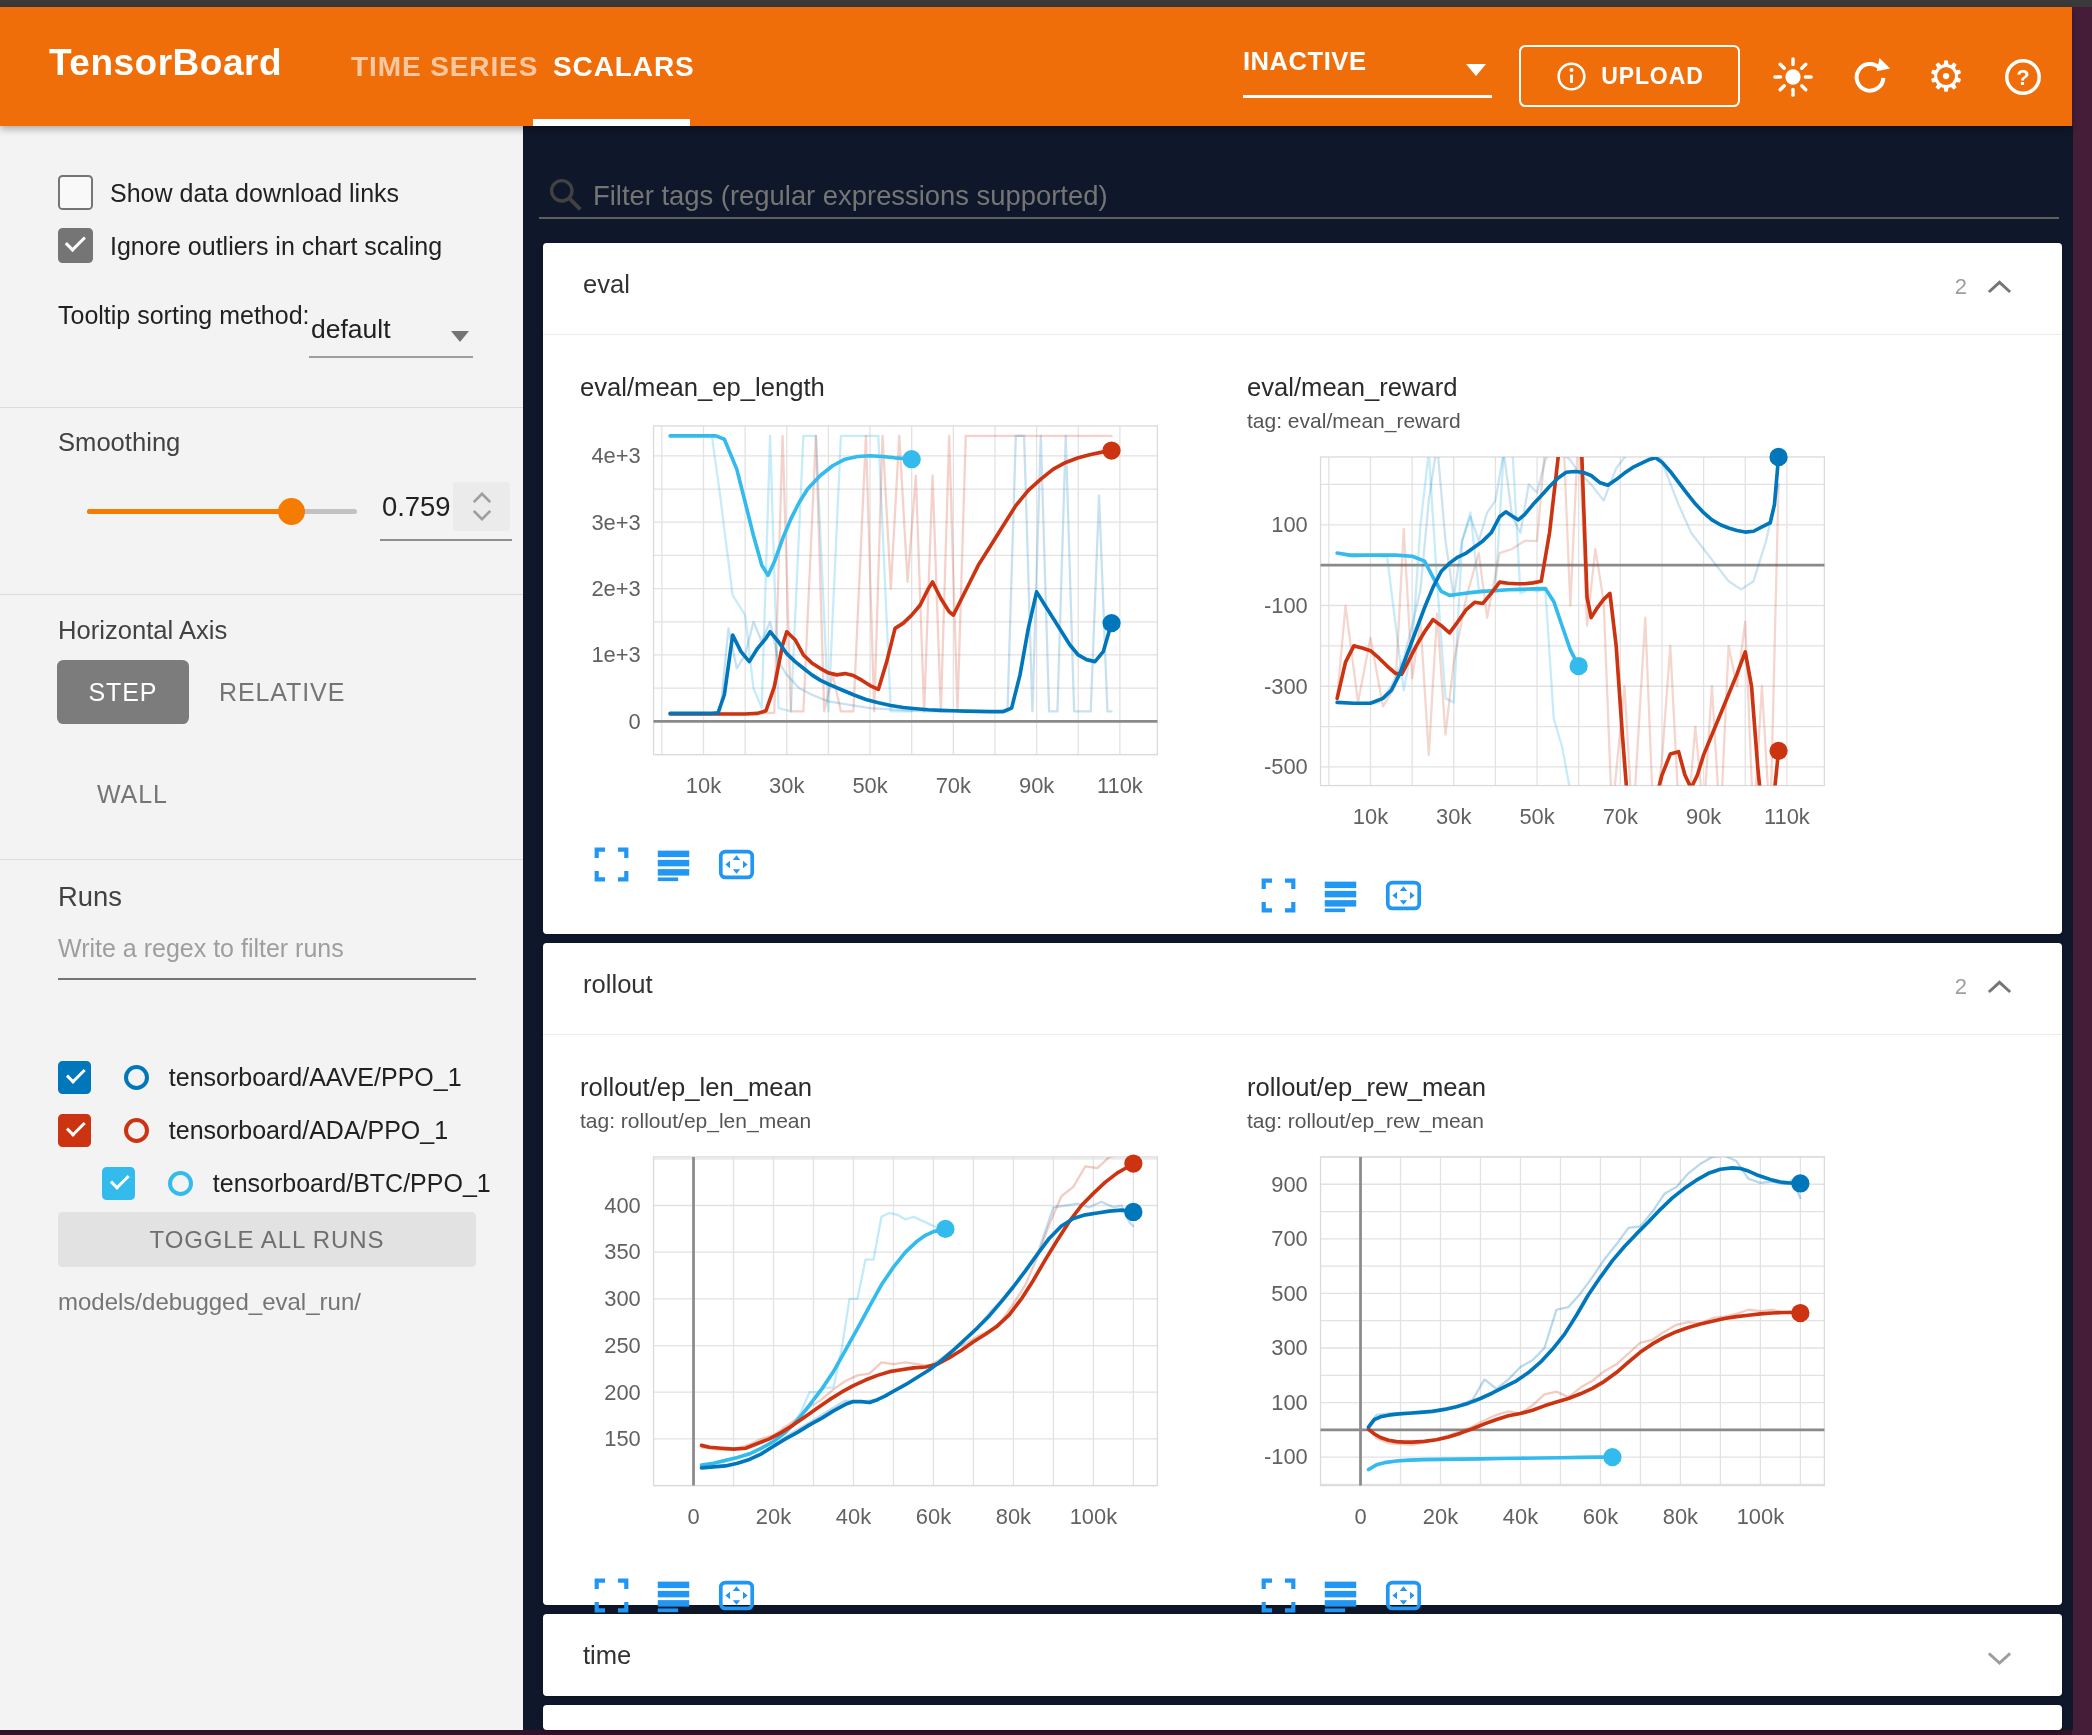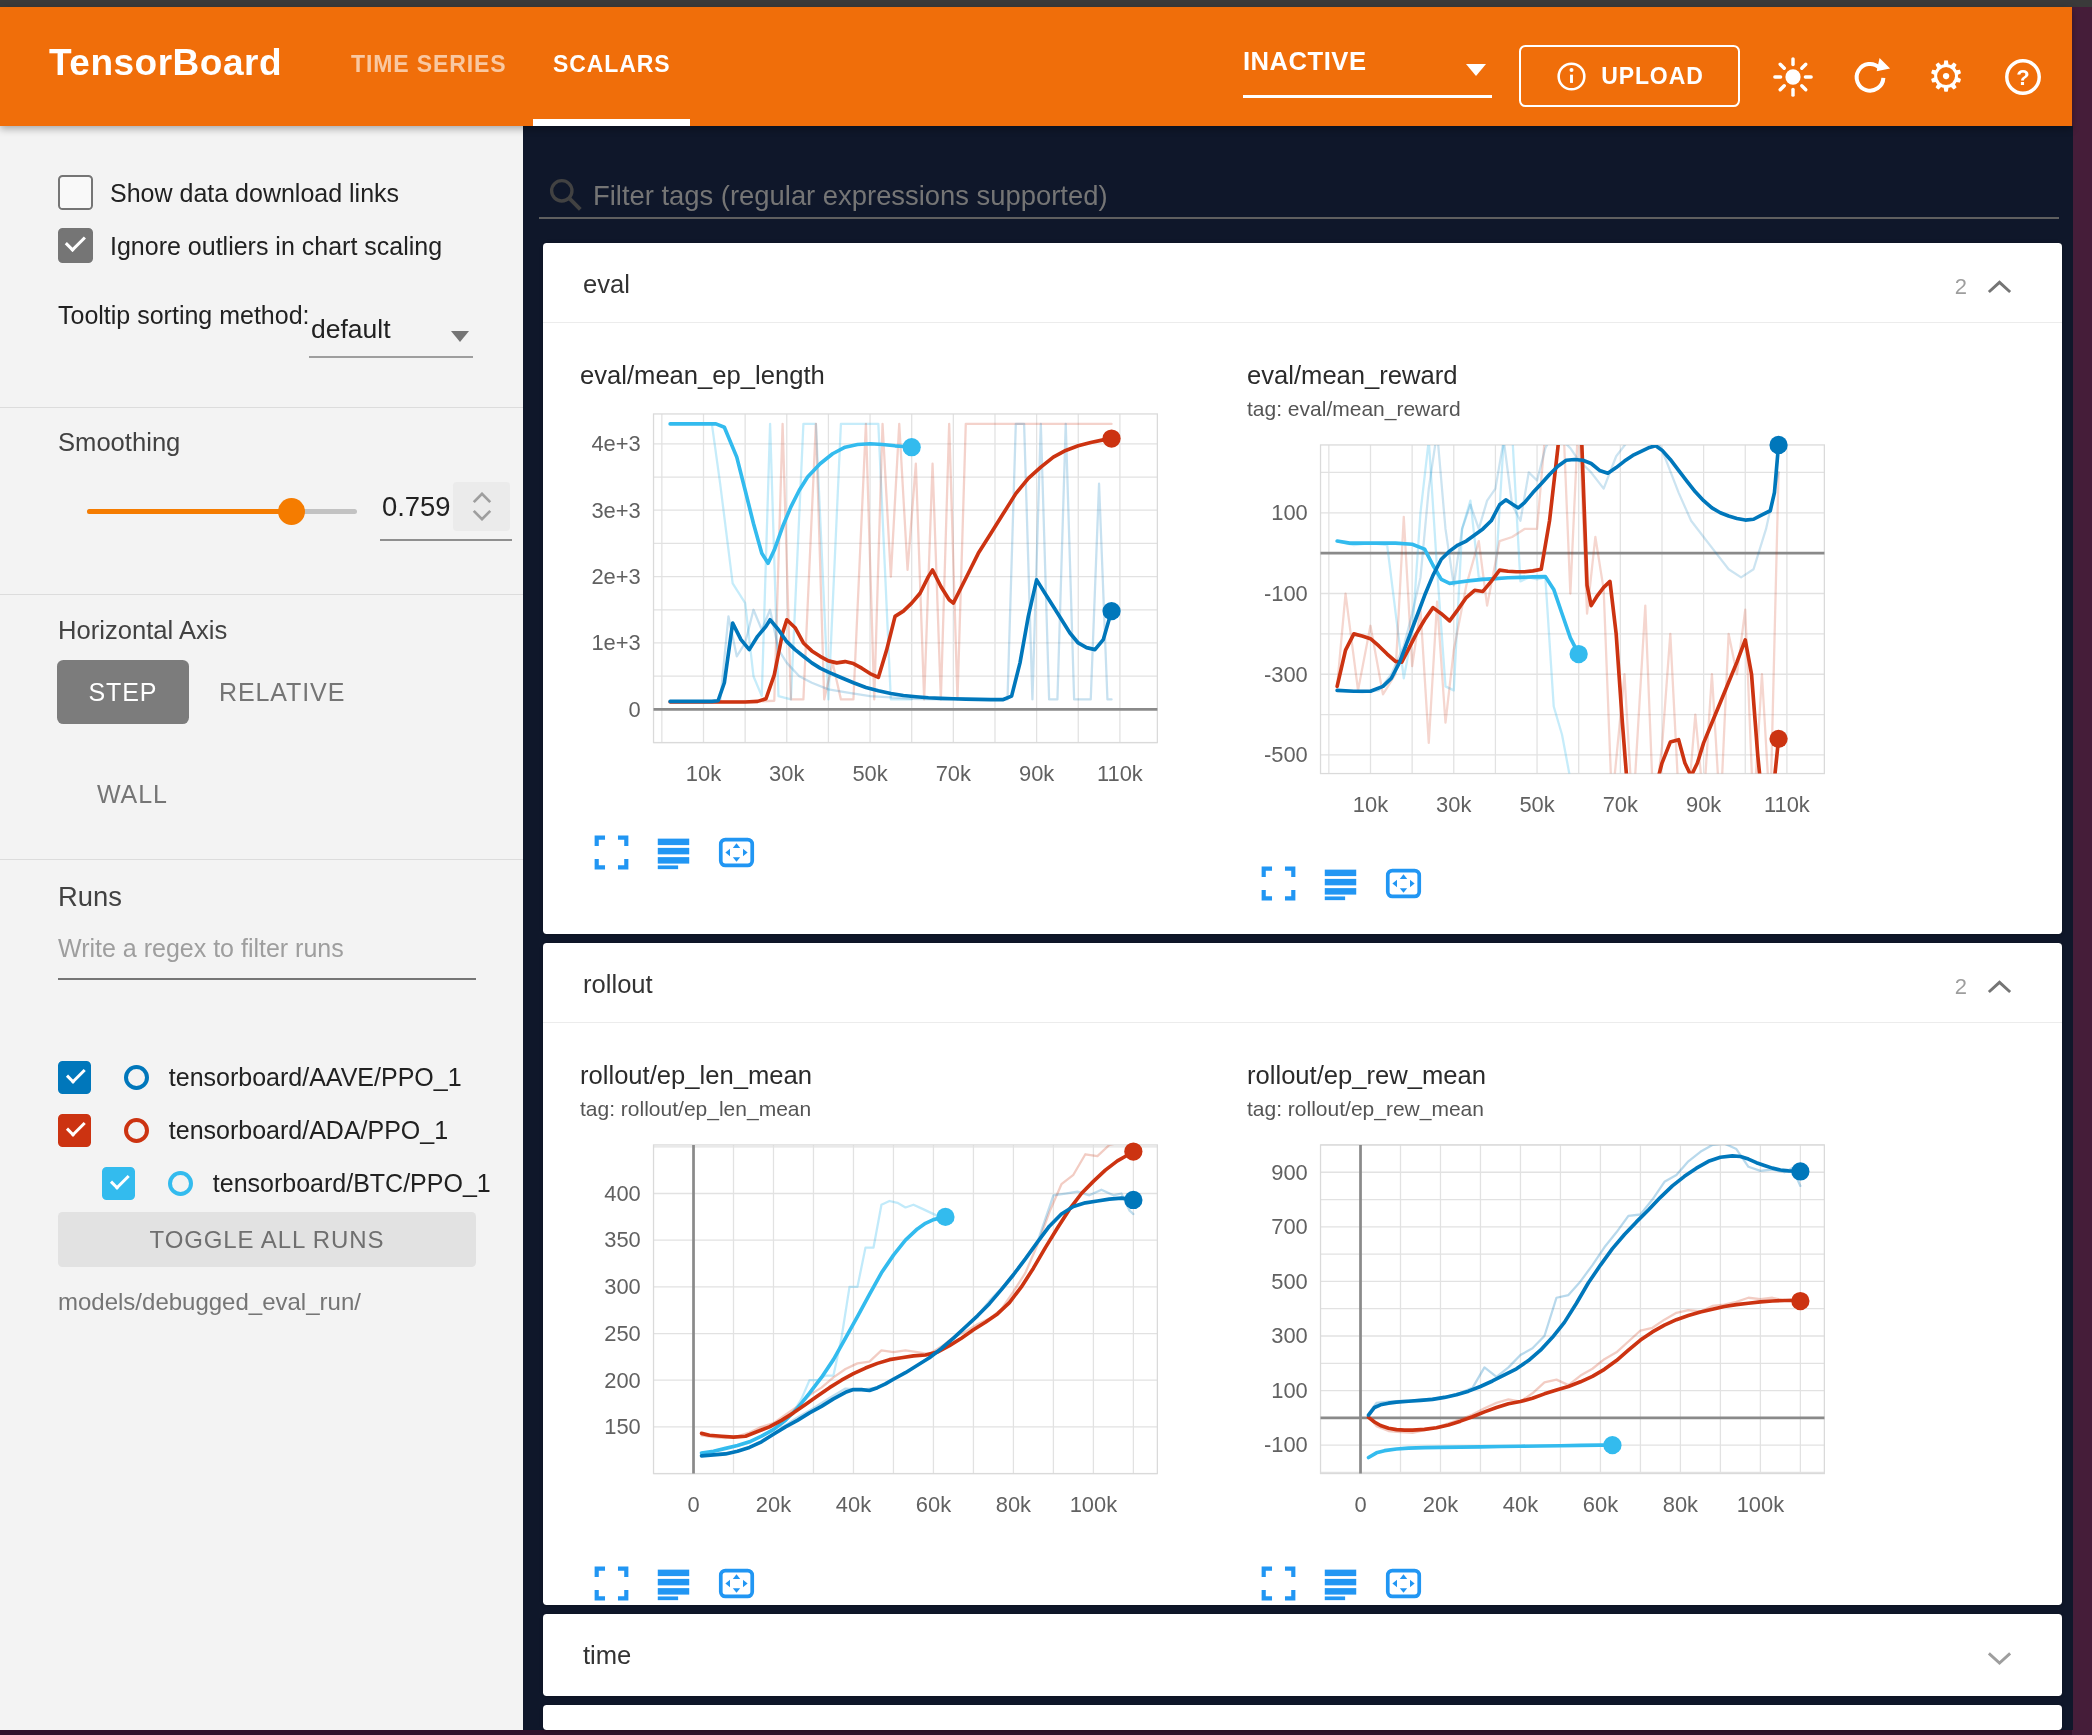--- a/index.html
+++ b/index.html
@@ -9,21 +9,21 @@
     background:#f3f3f3;color:#212121;
   }
   .abs{position:absolute;}
   
   #top-strip{left:0;top:0;width:2092px;height:7.3px;background:#3a3a3a;}
   #right-strip{left:2072px;top:7.3px;width:20px;height:1728px;background:#451d39;}
   #bottom-strip{left:0;top:1730px;width:2072px;height:5.5px;background:#30122a;}
   
   #header{left:0;top:7.3px;width:2072px;height:119px;background:#f06e0a;box-shadow:0 2.7px 7.3px rgba(0,0,0,.3);z-index:5;}
   #tb-title{left:49px;top:35px;font-size:37px;font-weight:700;color:#fff;letter-spacing:0.5px;}
-  .tab{top:44px;font-size:23px;font-weight:700;letter-spacing:0.9px;color:rgba(255,255,255,.62);cursor:pointer;}
+  .tab{top:44px;font-size:28px;font-weight:700;letter-spacing:0.9px;color:rgba(255,255,255,.62);cursor:pointer;}
   .tab.active{color:#fff;}
   #tab-underline{left:533px;top:112px;width:157px;height:6.4px;background:#fff;}
   #status-dd{left:1243px;top:40px;width:247px;height:48px;cursor:pointer;}
   #status-dd .lbl{font-size:25.6px;font-weight:700;color:#fff;letter-spacing:0.5px;}
   #status-dd .caret{position:absolute;right:3.7px;top:16.4px;width:0;height:0;border-left:10px solid transparent;border-right:10px solid transparent;border-top:12px solid #fff;}
   #status-underline{left:1243px;top:88px;width:249px;height:2.7px;background:#fff;}
   #upload-btn{left:1519px;top:38px;width:217px;height:58px;border:2.3px solid #fff;border-radius:6.4px;display:flex;align-items:center;justify-content:center;gap:12.8px;color:#fff;cursor:pointer;}
   #upload-btn .up-label{font-size:23px;font-weight:700;letter-spacing:0.9px;}
   .hdr-icon{top:48px;width:44px;height:44px;display:flex;align-items:center;justify-content:center;cursor:pointer;}
   .gear-glyph{font-size:42px;color:#fff;line-height:44px;}
@@ -58,21 +58,21 @@
   .run-ring{width:25px;height:25px;border:4.1px solid #999;border-radius:50%;box-sizing:border-box;flex:0 0 auto;margin-left:12.8px;}
   .run-label{font-size:25px;color:#212121;white-space:nowrap;}
   #toggle-all{left:58px;top:1086px;width:418px;height:55px;background:#e2e2e2;border-radius:4.6px;color:#6f6f6f;font-size:24px;letter-spacing:0.9px;display:flex;align-items:center;justify-content:center;cursor:pointer;}
   #base-path{left:58px;top:1162px;font-size:24px;color:#757575;}
   
   #main{left:523px;top:126px;width:1550px;height:1604px;background:#0f172a;}
   #tag-filter-row{left:22px;top:48px;width:1539px;height:46px;}
   #tag-filter-text{left:48px;top:5.5px;font-size:27.4px;color:#757575;cursor:text;}
   #tag-filter-underline{left:16.4px;top:91px;width:1520px;height:2.3px;background:#5f5f5f;}
   .card{left:20px;width:1519px;background:#fff;border-radius:3.7px;box-shadow:0 0.9px 3.7px rgba(0,0,0,.2);}
-  .card-header{position:relative;height:80px;cursor:pointer;}
+  .card-header{position:relative;height:92px;cursor:pointer;}
   .card-title{position:absolute;left:40px;top:27.4px;font-size:25.6px;color:#333;}
   .card-count{position:absolute;right:95px;top:31px;font-size:22px;color:#9e9e9e;}
   .card-chevron{position:absolute;right:48px;top:35px;}
   .card-divider{position:absolute;left:0;bottom:0;width:100%;height:1.4px;background:#ececec;}
   .charts-row{position:relative;display:flex;gap:37px;padding:38px 0 0 37px;}
   .chart-block{width:630px;}
   .chart-title{font-size:25.6px;color:#2b2b2b;}
   .chart-tag{font-size:21px;color:#555;margin-top:7.3px;}
   .chart-svg{margin-top:12.8px;display:block;}
   .chart-toolbar{display:flex;gap:25.6px;margin-left:12.8px;margin-top:1.8px;}

